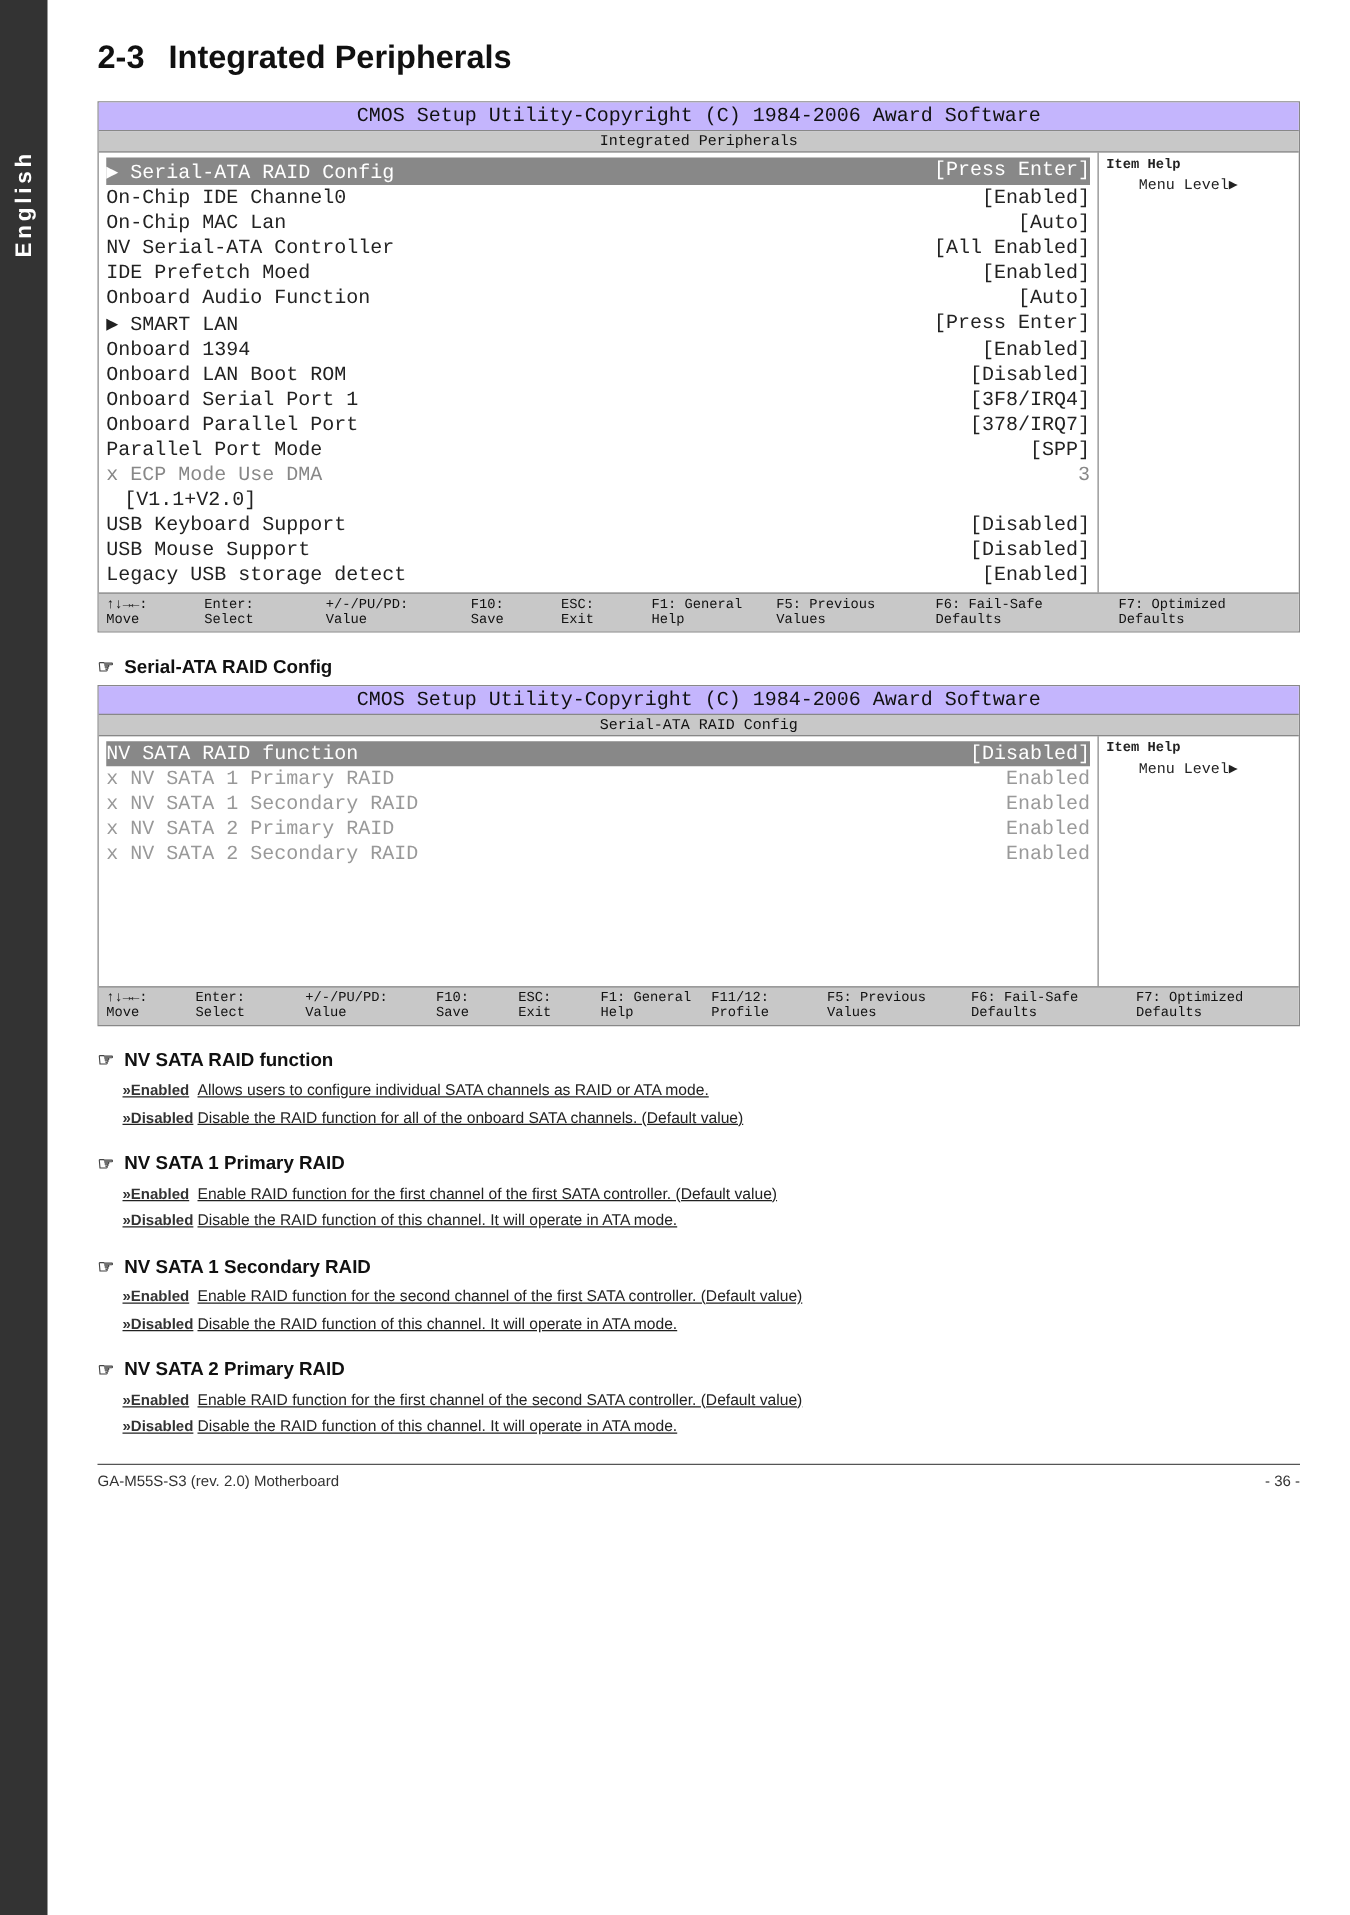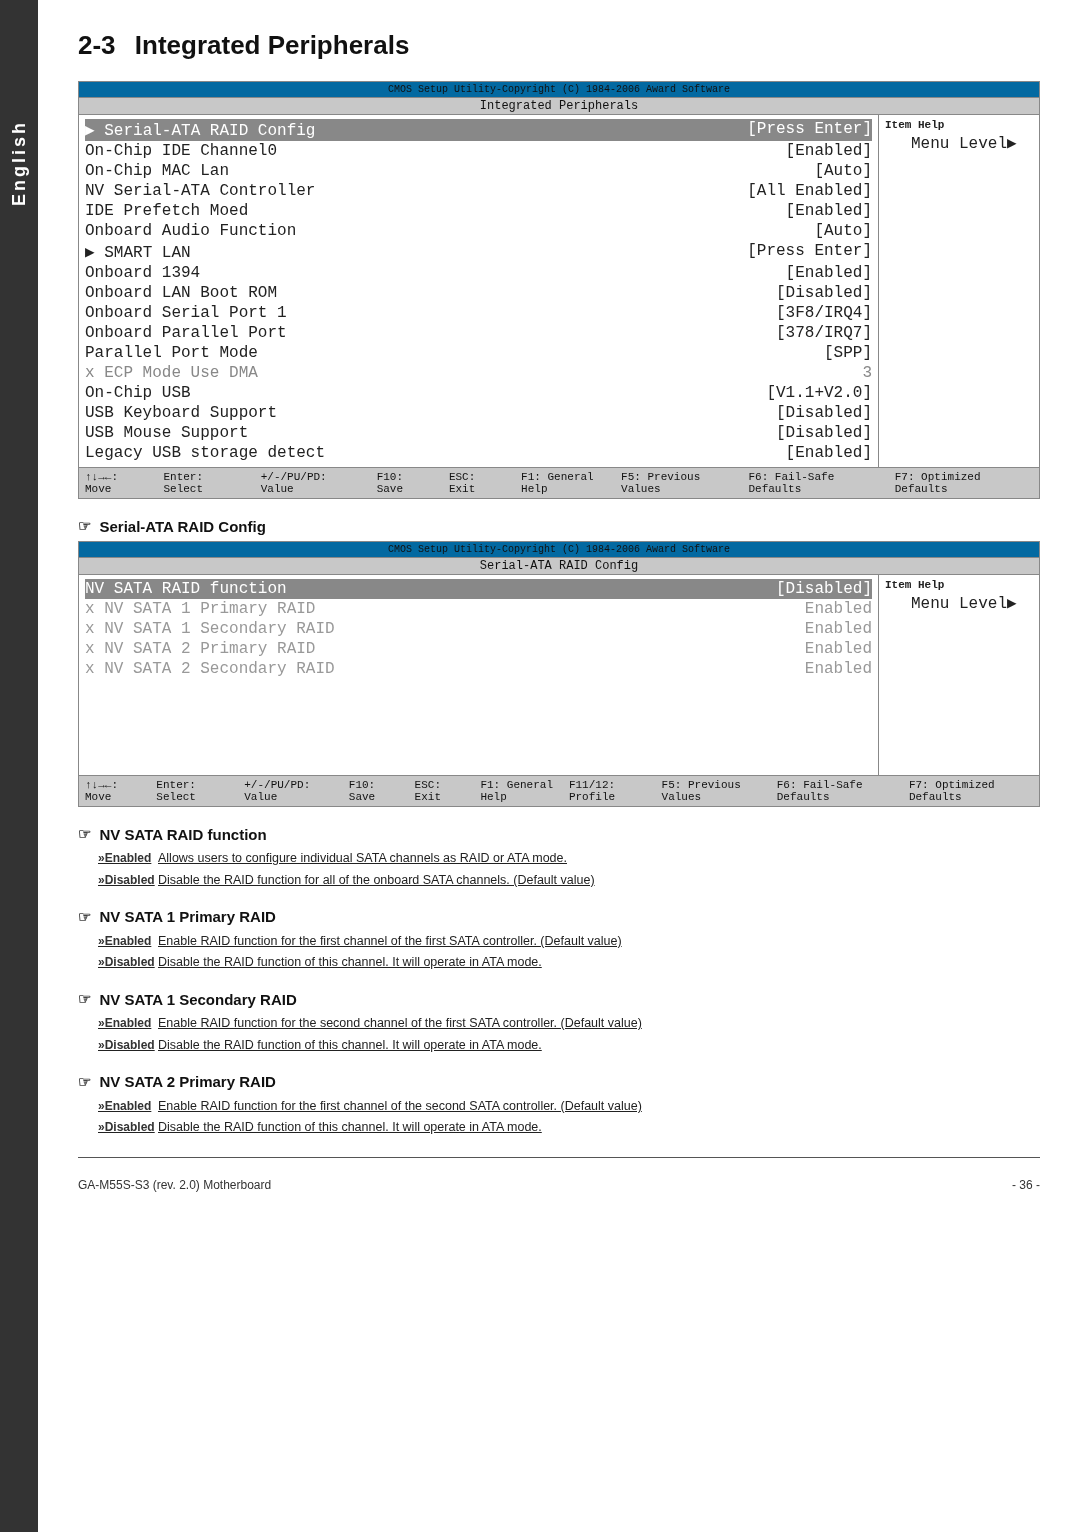--- a/index.html
+++ b/index.html
@@ -54,24 +54,24 @@
 
     
     .bios-table-wrapper {
       border: 1px solid #888;
       margin-bottom: 18px;
       font-size: 12px;
       font-family: 'Courier New', monospace;
       background: #fff;
     }
     .bios-title-bar {
-      background: #0369a1;
+      background: #c4b5fd;
       text-align: center;
       padding: 2px 16px;
-      font-size: 10px;
+      font-size: 16px;
       color: #111;
       border-bottom: 1px solid #888;
     }
     .bios-subtitle-bar {
       background: #c8c8c8;
       text-align: center;
       padding: 1px 0;
       font-size: 12px;
       color: #111;
       border-bottom: 1px solid #888;
@@ -129,21 +129,21 @@
     .bios-footer-right {
       display: flex;
       gap: 8px;
     }
     .help-item-help {
       font-size: 11px;
       font-weight: bold;
       margin-bottom: 2px;
     }
     .help-menu-level {
-      font-size: 16px;
+      font-size: 12px;
       padding-left: 26px;
     }
 
     
     .section-header {
       display: flex;
       align-items: center;
       margin: 18px 0 6px 0;
       font-size: 15px;
       font-weight: bold;
@@ -181,21 +181,21 @@
       color: #222;
     }
 
     
     .page-footer {
       display: flex;
       justify-content: space-between;
       align-items: center;
       border-top: 1px solid #555;
       margin-top: 20px;
-      padding-top: 20px;
+      padding-top: 6px;
       font-size: 12px;
       color: #333;
     }
 
     
     .raid-bios-row.highlighted {
       background: #888;
       color: #fff;
     }
     .raid-bios-row.grayed {
@@ -268,21 +268,20 @@
           </div>
           <div class="bios-row">
             <span class="bios-row-label">   Parallel Port Mode</span>
             <span class="bios-row-value">[SPP]</span>
           </div>
           <div class="bios-row disabled-row">
             <span class="bios-row-label">x ECP Mode Use DMA</span>
             <span class="bios-row-value">3</span>
           </div>
           <div class="bios-row">
-            <span class="bios-row-label">   On-Chip USB</span>
             <span class="bios-row-value">[V1.1+V2.0]</span>
           </div>
           <div class="bios-row">
             <span class="bios-row-label">   USB Keyboard Support</span>
             <span class="bios-row-value">[Disabled]</span>
           </div>
           <div class="bios-row">
             <span class="bios-row-label">   USB Mouse Support</span>
             <span class="bios-row-value">[Disabled]</span>
           </div>

